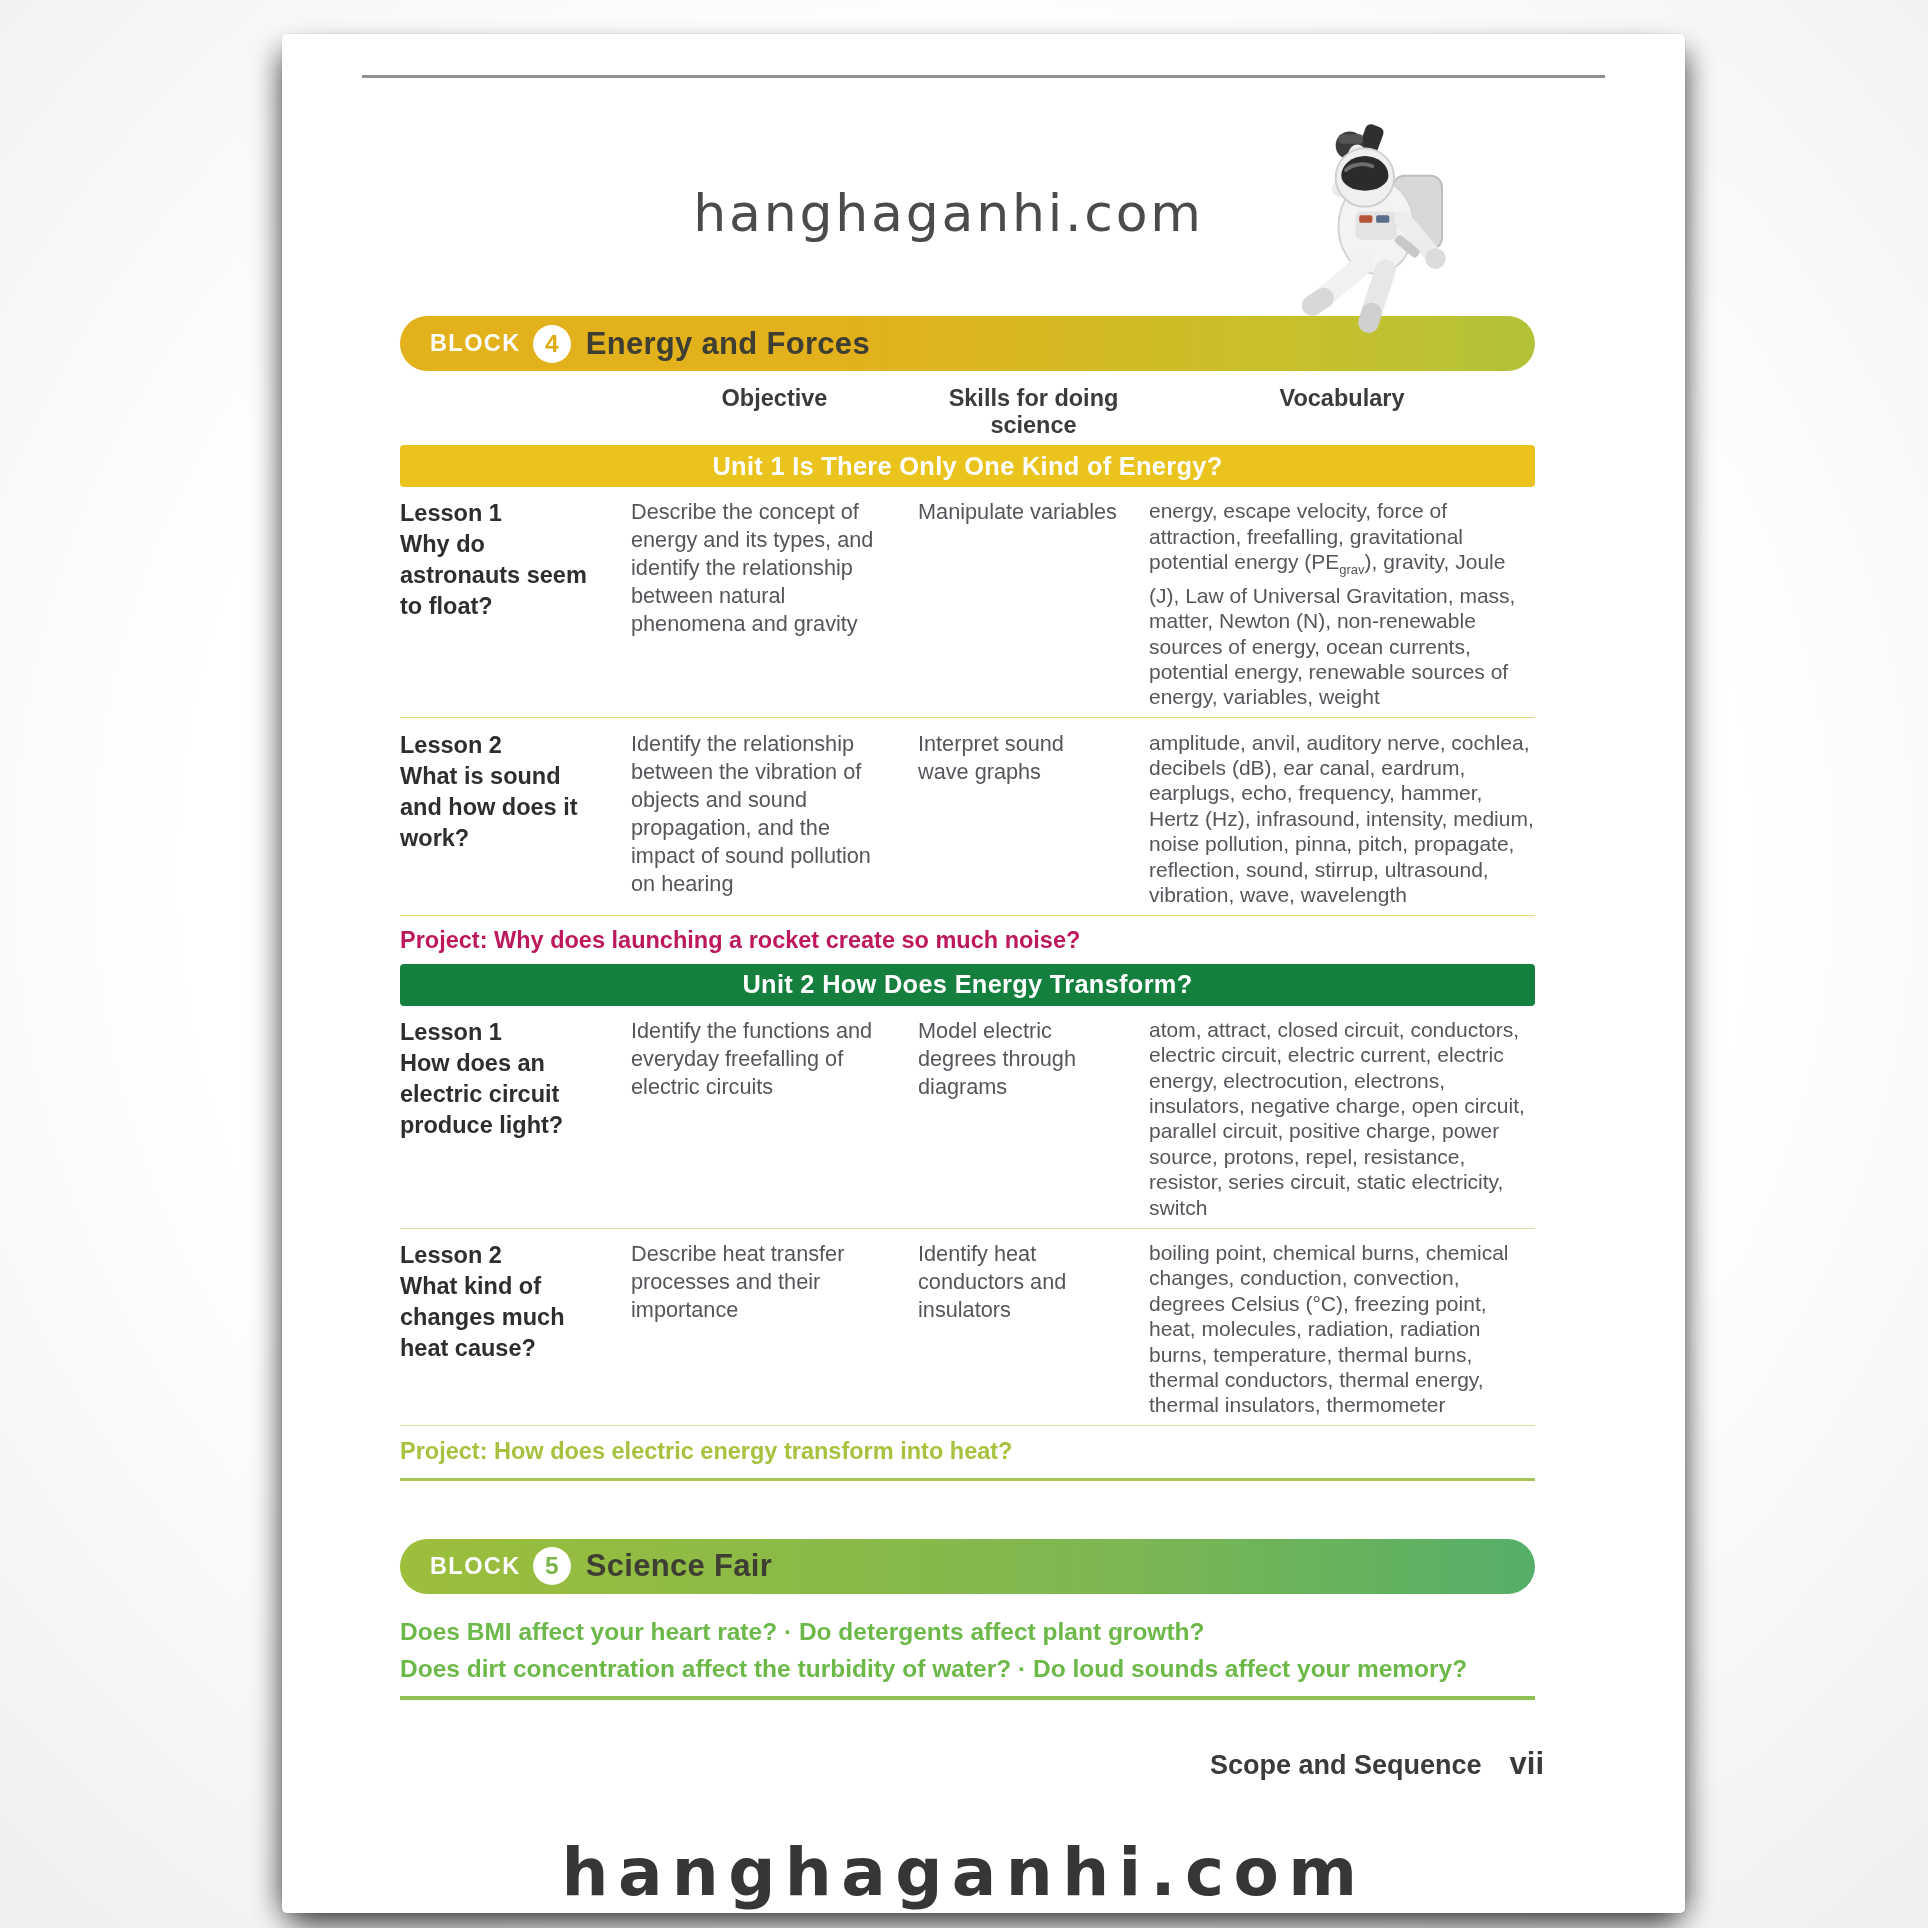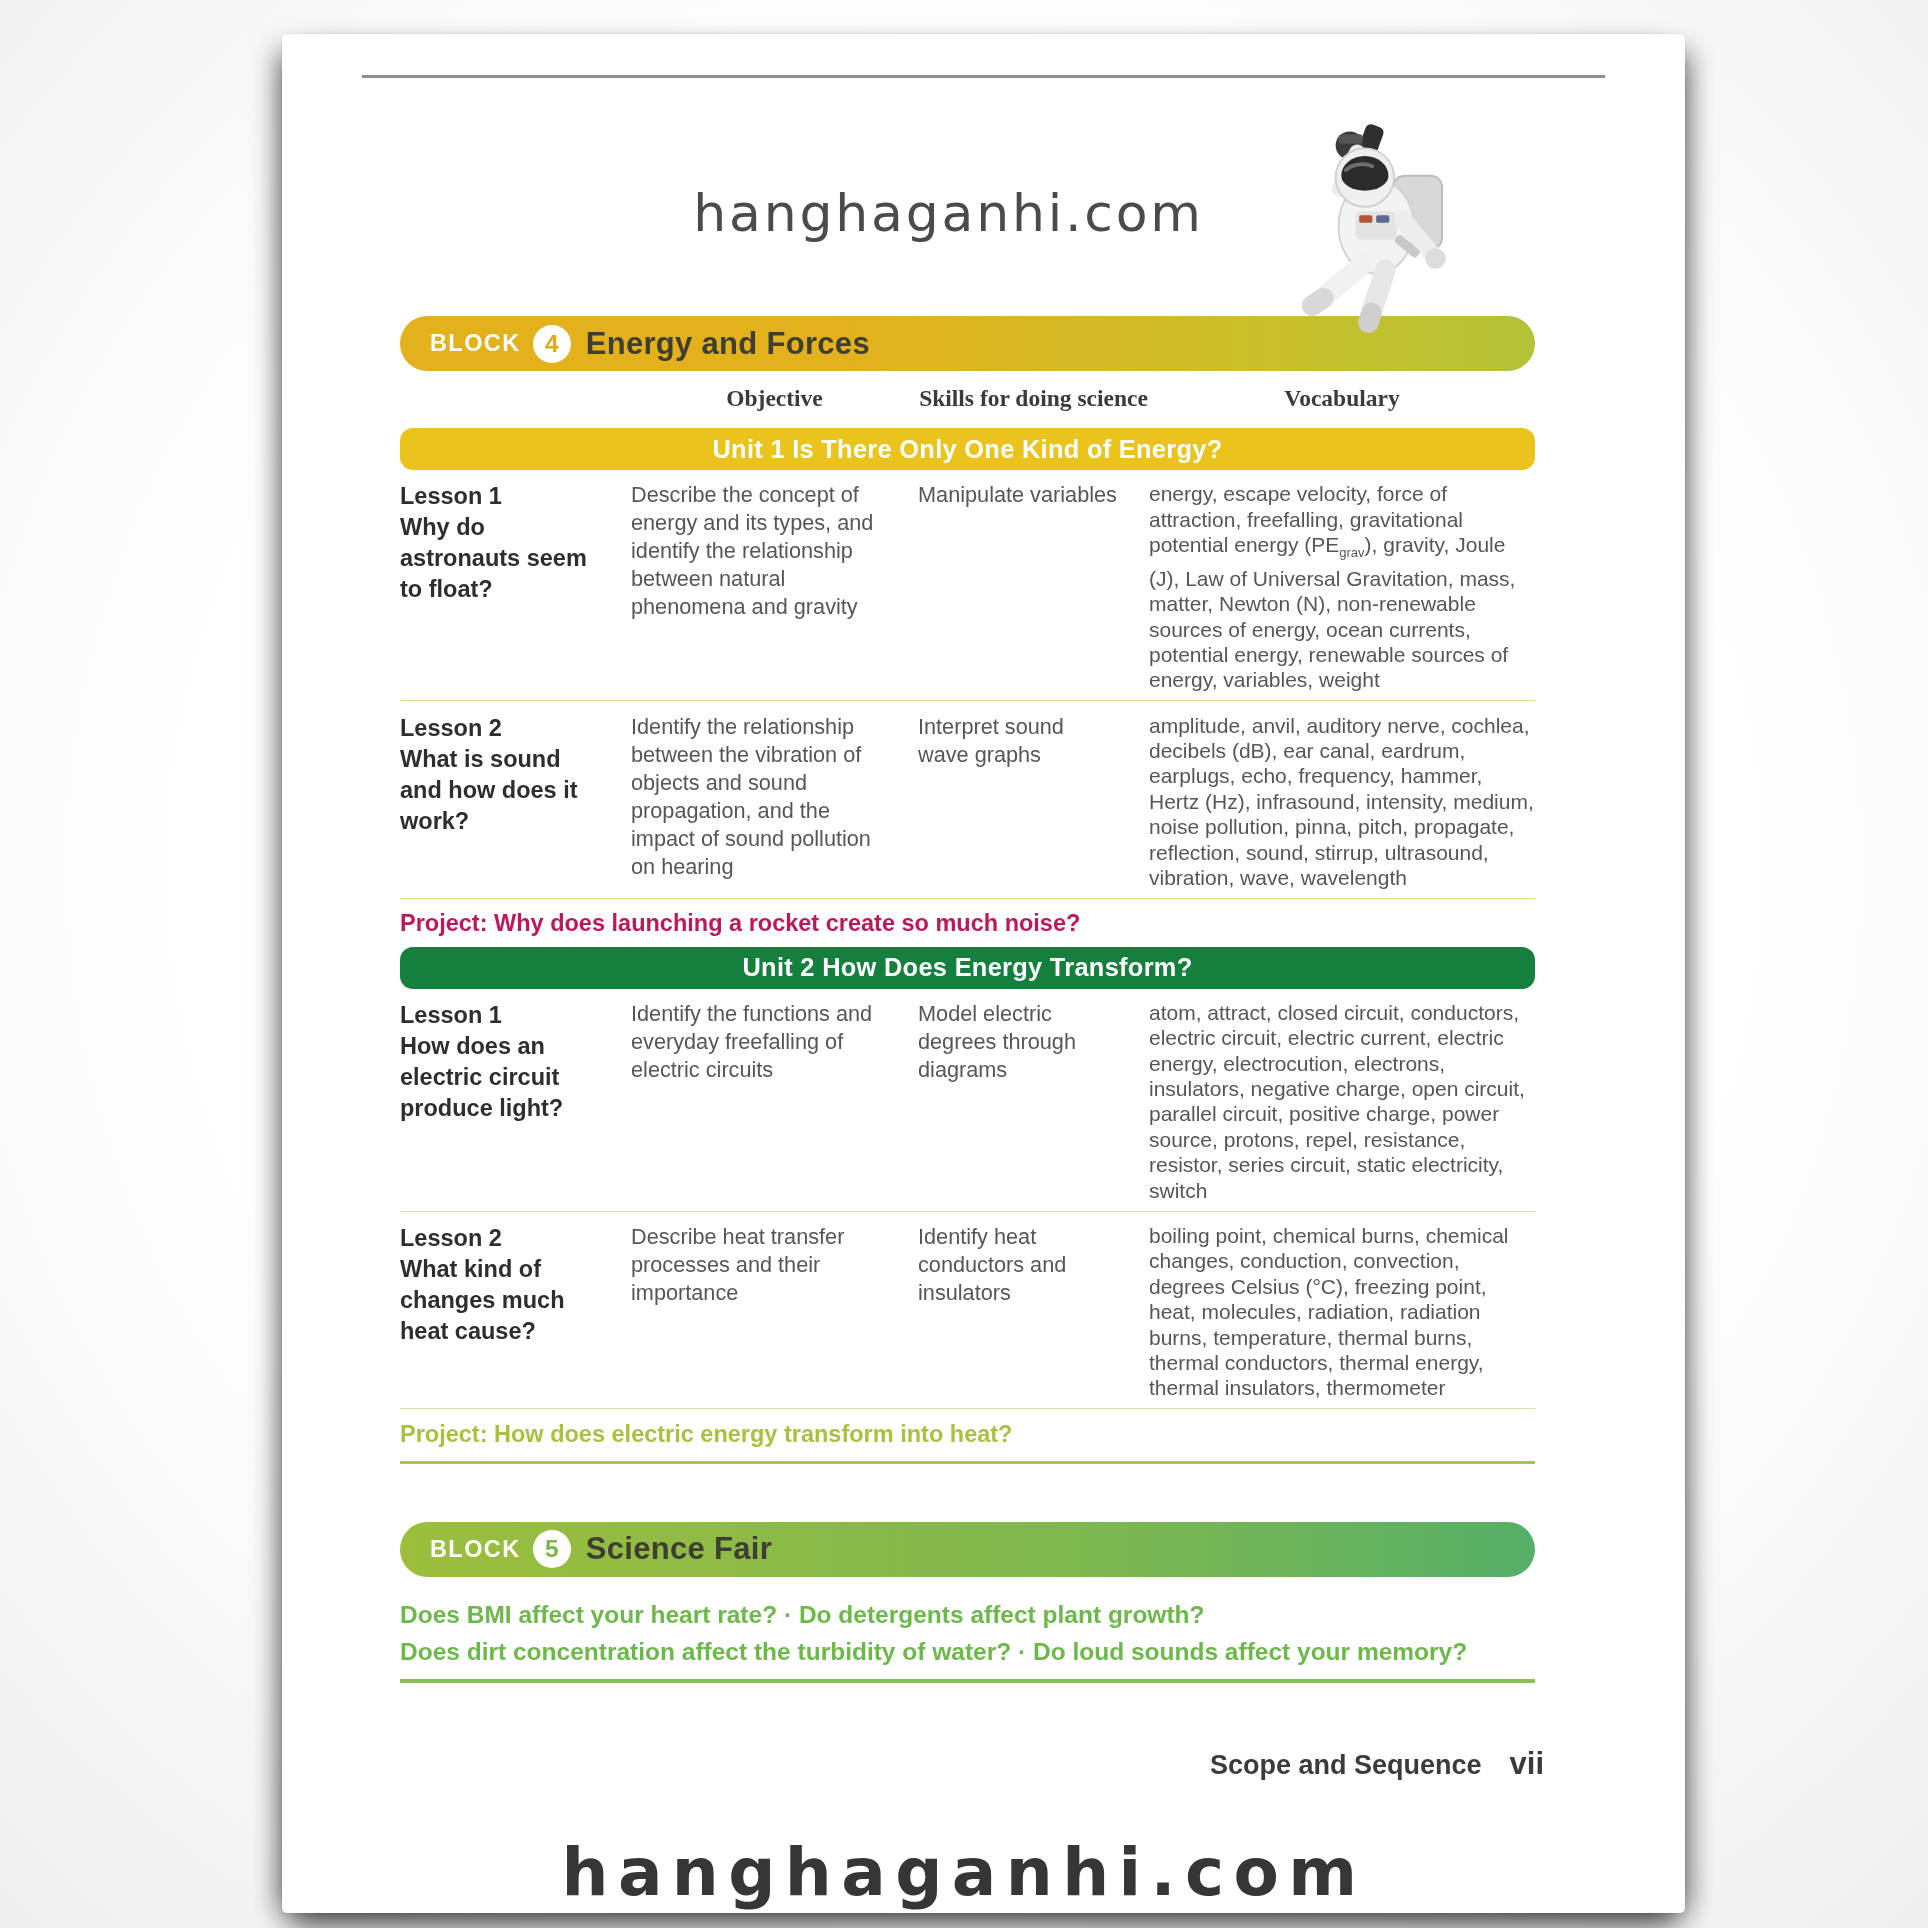--- a/index.html
+++ b/index.html
@@ -41,26 +41,26 @@
     width:38px;height:38px;border-radius:50%;background:#fff;
     display:flex;align-items:center;justify-content:center;
     font-weight:800;font-size:24.5px;margin:0 15px 0 12.2px;
   }
   .bar4 .block-num{color:#DCAB16;}
   .bar5 .block-num{color:#7CB64A;}
   .block-title{font-size:31px;font-weight:800;color:#3E3E33;letter-spacing:0.3px;}
 
   
   .grid{display:grid;grid-template-columns:231px 287px 231px 1fr;box-sizing:border-box;width:1135px;}
-  .cols-header{padding:14px 0 16px;font-family:Liberation Serif, serif;}
+  .cols-header{padding:14px 0 6px;}
   .col-h{text-align:center;font-weight:700;font-size:23.5px;color:#3B3B3B;}
 
   .unit-band{
     height:42px;display:flex;align-items:center;justify-content:center;
-    color:#fff;font-weight:800;font-size:25.4px;letter-spacing:0.3px;width:1135px;border-radius:13px;
+    color:#fff;font-weight:800;font-size:25.4px;letter-spacing:0.3px;width:1135px;border-radius:4px;
   }
   .band1{background:#EAC31D;}
   .band2{background:#15803d;}
 
   .lesson-row{padding:11.3px 0 7.5px;font-size:21.7px;color:#55565B;line-height:28px;}
   .u1row{border-bottom:1.9px solid #E8D77F;}
   .u2row{border-bottom:1.9px solid #D6E3A2;}
   .cell{box-sizing:border-box;}
   .lt{font-weight:800;color:#2E2E2F;font-size:23.5px;line-height:31px;padding-right:24.5px;}
   .obj{padding-right:43px;}

